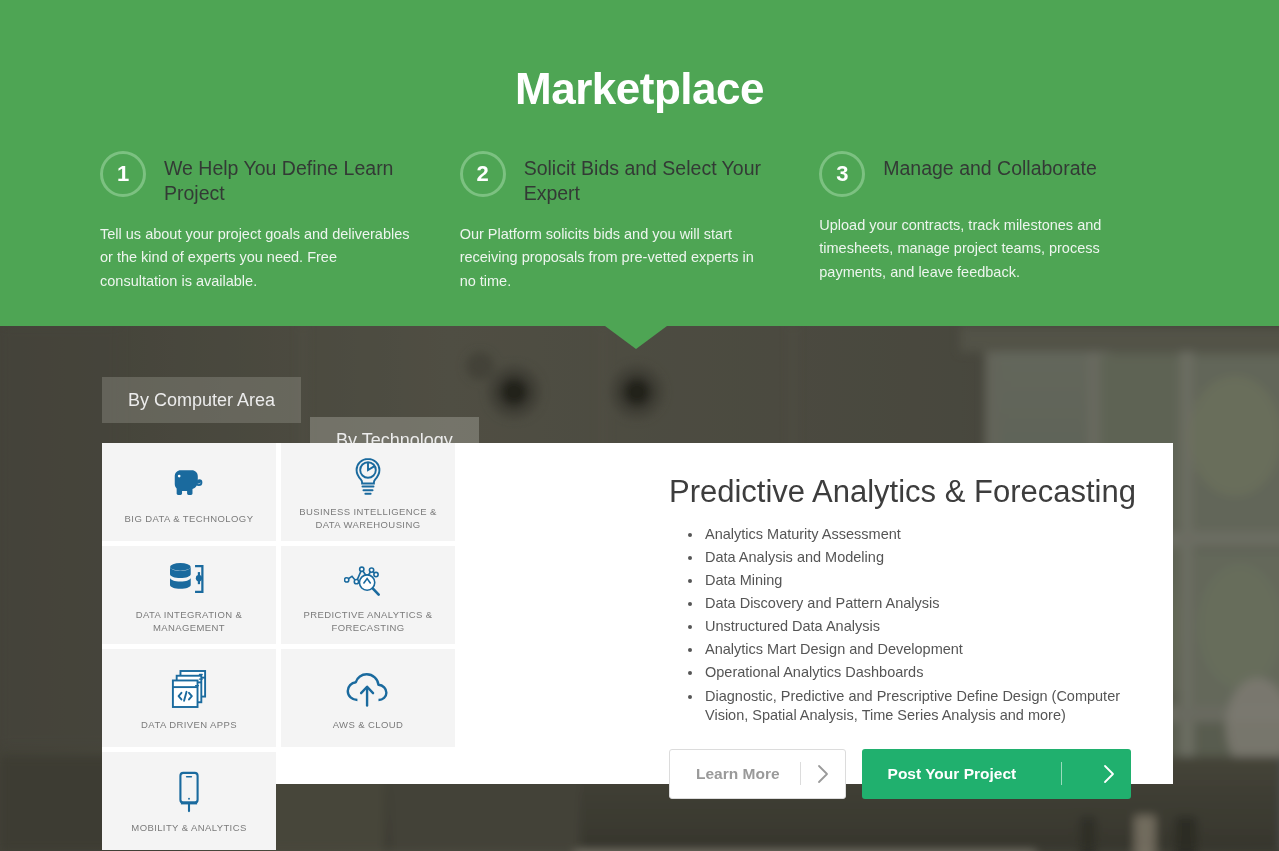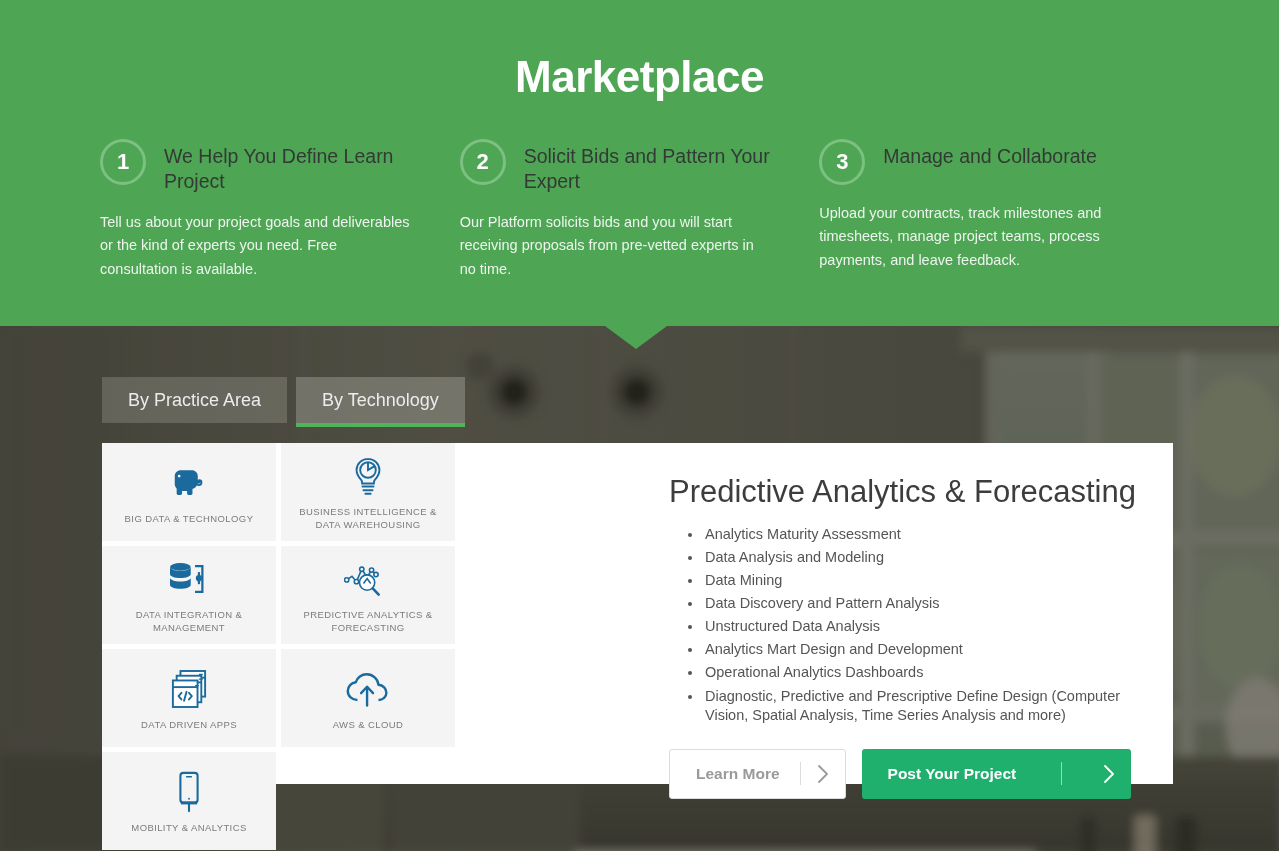--- a/index.html
+++ b/index.html
@@ -18,21 +18,21 @@
     position: absolute; left: 0; top: 0;
     width: 1279px; height: 326px;
     background: #4ea554;
   }
   .hero-title {
     text-align: center;
     color: #ffffff;
     font-size: 44px;
     font-weight: bold;
     letter-spacing: -0.5px;
-    margin: 0;
+    margin: 12px;
     padding-top: 55px;
     line-height: 1;
   }
   .steps {
     display: flex;
     margin-top: 40px;
     padding: 0 100px 0 100px;
   }
   .step { width: 33.33%; padding-right: 46px; }
   .step-head { display: flex; align-items: flex-start; }
@@ -95,21 +95,21 @@
     height: 46px;
     padding: 0 26px;
     display: flex; align-items: center;
     color: #ececec;
     font-size: 18px;
     background: rgba(160,160,150,0.34);
     cursor: pointer;
     border: 0;
     font-family: "Liberation Sans", sans-serif;
   }
-  .tab + .tab { margin-left: 9px; }
+  .tab + .tab { margin-left: 9px; margin-top: 40px; }
   .tab.active {
     background: rgba(175,175,165,0.40);
     border-bottom: 4px solid #51b45b;
     height: 50px;
   }
 
   
   .panel {
     position: absolute;
     left: 102px; top: 443px;
@@ -288,39 +288,39 @@
         <div class="step-head">
           <div class="step-num">1</div>
           <h2 class="step-title">We Help You Define Learn Project</h2>
         </div>
         <p class="step-body">Tell us about your project goals and deliverables or the kind of experts you need. Free consultation is available.</p>
       </div>
 
       <div class="step">
         <div class="step-head">
           <div class="step-num">2</div>
-          <h2 class="step-title">Solicit Bids and Pattern Your Expert</h2>
+          <h2 class="step-title">Solicit Bids and Select Your Expert</h2>
         </div>
         <p class="step-body">Our Platform solicits bids and you will start receiving proposals from pre-vetted experts in no time.</p>
       </div>
 
       <div class="step">
         <div class="step-head">
           <div class="step-num">3</div>
           <h2 class="step-title">Manage and Collaborate</h2>
         </div>
         <p class="step-body">Upload your contracts, track milestones and timesheets, manage project teams, process payments, and leave feedback.</p>
       </div>
 
     </div>
   </div>
   <div class="hero-notch"></div>
 
   <div class="tabs">
-    <button class="tab">By Practice Area</button>
+    <button class="tab">By Computer Area</button>
     <button class="tab active">By Technology</button>
   </div>
 
   <div class="panel">
 
     <div class="tiles">
 
       <div class="tile">
         <span class="tile-icon">
           <svg width="38" height="38" viewBox="0 0 48 48" fill="#1a6a9e">

